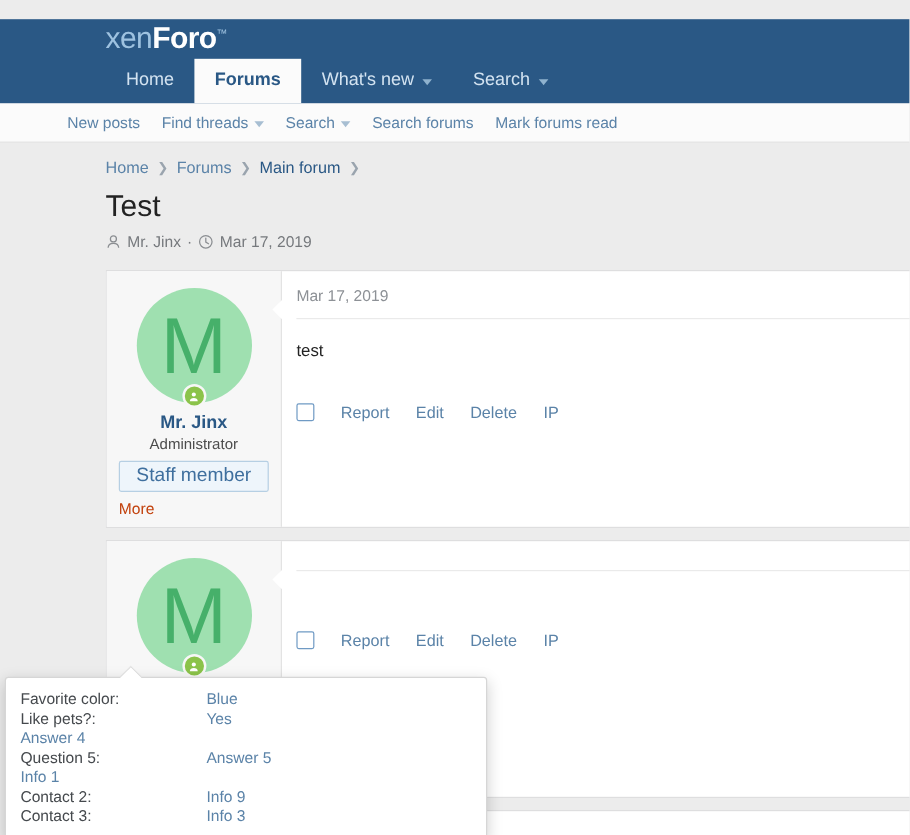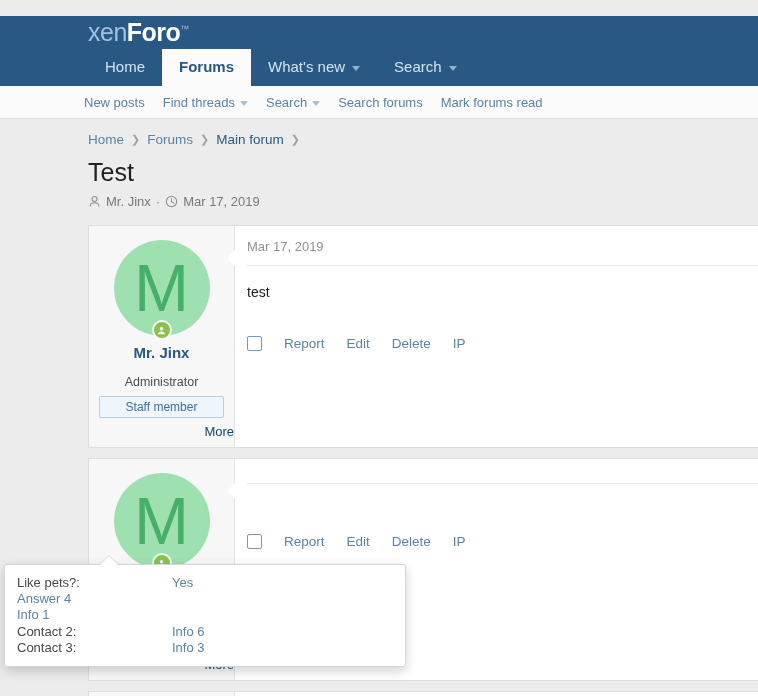--- a/index.html
+++ b/index.html
@@ -61,21 +61,21 @@
     position: relative; top: 1px;
   }
 
   
   .subnav {
     background: #fbfbfb;
     height: 33px;
     border-bottom: 1px solid #e0e0e0;
     display: flex;
     align-items: center;
-    padding-left: 84px;
+    padding-left: 56px;
     box-sizing: border-box;
   }
   .subitem {
     font-size: 13px;
     color: #5b83a8;
     margin-right: 18px;
     cursor: pointer;
     display: flex;
     align-items: center;
     gap: 5px;
@@ -156,34 +156,34 @@
     border: 2px solid #f7f7f7;
     box-sizing: border-box;
     display: flex; align-items: center; justify-content: center;
   }
   .username {
     color: #2a5885;
     font-weight: bold;
     font-size: 15px;
     margin-top: 8px;
   }
-  .usertitle { font-size: 12.5px; color: #4c4c4c; margin-top: 14px; }
+  .usertitle { font-size: 12.5px; color: #4c4c4c; margin-top: 2px; }
   .staff-banner {
     margin: 7px 10px 0 10px;
     border: 1px solid #b6cfe3;
     background: #eef5fb;
     color: #3f6f9e;
-    font-size: 12px;
+    font-size: 16px;
     padding: 3px 0;
     border-radius: 2px;
   }
   .more-link {
     font-size: 13px;
-    color: #0c4a6e;
-    text-align: right;
+    color: #c2410c;
+    text-align: left;
     padding: 6px 0 0 10px;
     cursor: pointer;
   }
 
   .post-main { flex: 1; position: relative; padding: 0 0 0 12px; }
   .post-arrow {
     position: absolute;
     left: -8px; top: 24px;
     width: 0; height: 0;
     border-top: 8px solid transparent;
@@ -392,32 +392,40 @@
           <div class="post-head">11 minutes ago</div>
         </div>
       </div>
 
     </div>
 
     <div class="tooltip">
       <div class="tooltip-arrow"></div>
 
       <div class="tt-row">
+        <div class="tt-label">Favorite color:</div>
+        <div class="tt-value">Blue</div>
+      </div>
+      <div class="tt-row">
         <div class="tt-label">Like pets?:</div>
         <div class="tt-value">Yes</div>
       </div>
       <div class="tt-row">
         <div class="tt-value">Answer 4</div>
       </div>
       <div class="tt-row">
+        <div class="tt-label">Question 5:</div>
+        <div class="tt-value">Answer 5</div>
+      </div>
+      <div class="tt-row">
         <div class="tt-value">Info 1</div>
       </div>
       <div class="tt-row">
         <div class="tt-label">Contact 2:</div>
-        <div class="tt-value">Info 6</div>
+        <div class="tt-value">Info 9</div>
       </div>
       <div class="tt-row">
         <div class="tt-label">Contact 3:</div>
         <div class="tt-value">Info 3</div>
       </div>
     </div>
 
   </div>
 </div>
 

